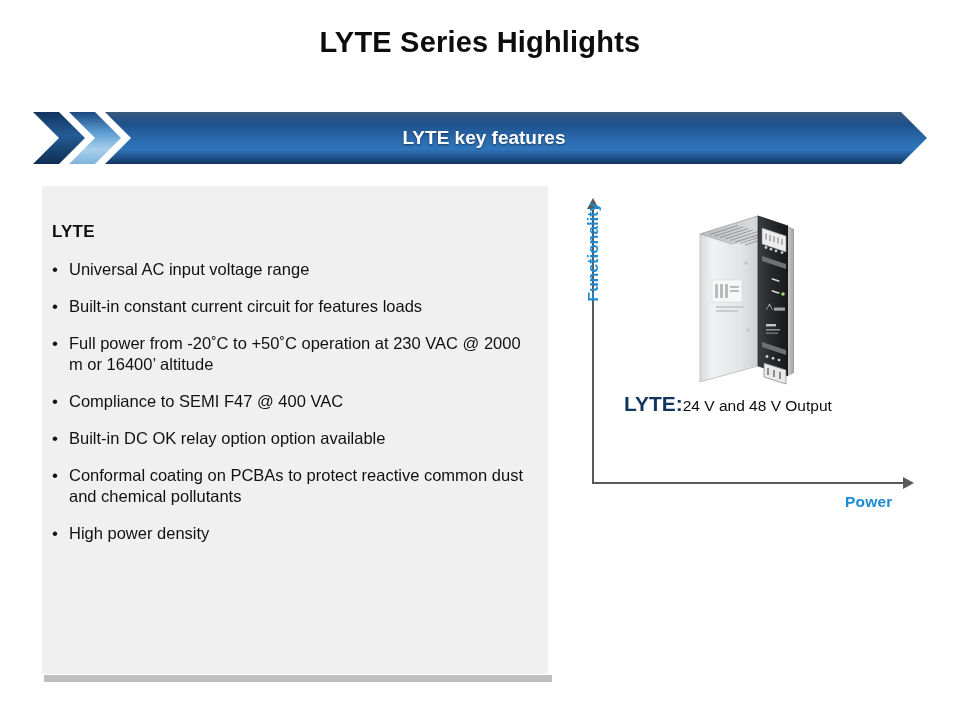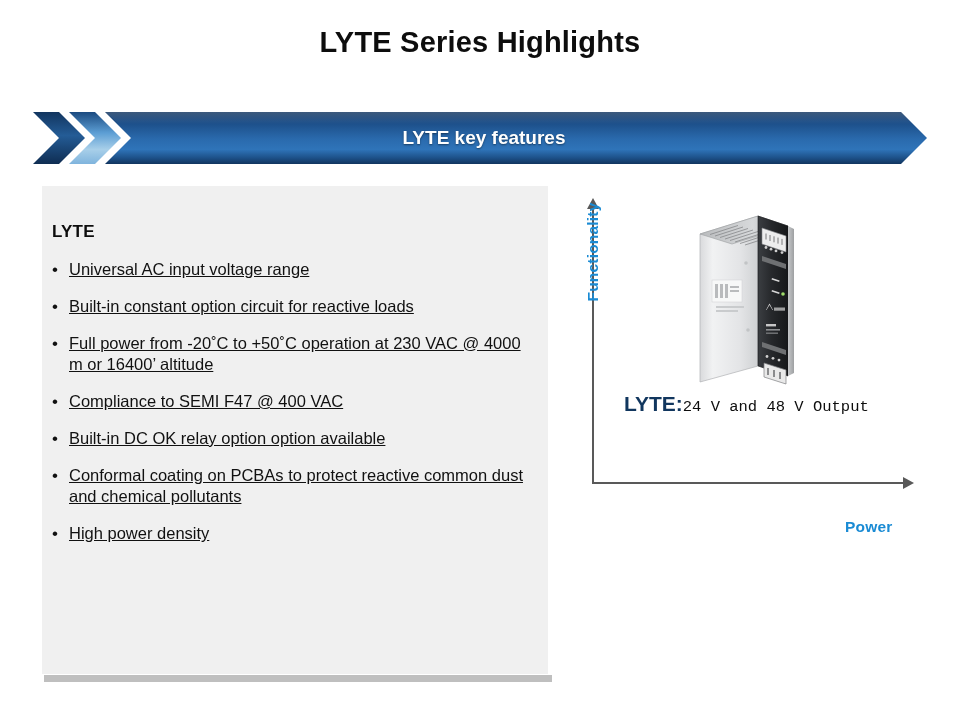--- a/index.html
+++ b/index.html
@@ -99,21 +99,20 @@
   .feature-bullet {
     flex: 0 0 auto;
     width: 17px;
     font-size: 17px;
     line-height: 1.28;
     color: #111111;
   }
   .feature-text {
     flex: 1 1 auto;
     max-width: 462px;
-    text-decoration: underline;
   }
 
   
   #positioning-chart {
     position: absolute;
     left: 560px;
     top: 186px;
     width: 390px;
     height: 340px;
   }
@@ -166,21 +165,20 @@
     letter-spacing: 0.2px;
   }
   #x-axis-label {
     position: absolute;
     left: 845px;
     top: 493px;
     font-size: 15.5px;
     font-weight: bold;
     color: #1a8bd4;
     letter-spacing: 0.2px;
-    margin-top: 25px;
   }
 
   
   #product-image {
     position: absolute;
     left: 686px;
     top: 206px;
     width: 130px;
     height: 190px;
   }
@@ -198,21 +196,20 @@
     white-space: nowrap;
   }
   #caption-series {
     font-weight: bold;
     color: #11365e;
     font-size: 21px;
   }
   #caption-desc {
     font-weight: normal;
     color: #0d0d0d;
-    font-family: Liberation Mono, monospace;
   }
 </style>
 </head>
 <body>
 
 <div id="slide-title">LYTE Series Highlights</div>
 
 <div id="banner">
   <svg viewBox="0 0 894 52" width="894" height="52">
     <defs>
@@ -257,25 +254,25 @@
 
 <div id="features-inner">
   <div id="features-heading">LYTE</div>
 
   <div class="feature-item">
     <span class="feature-bullet">•</span>
     <span class="feature-text">Universal AC input voltage range</span>
   </div>
   <div class="feature-item">
     <span class="feature-bullet">•</span>
-    <span class="feature-text">Built-in constant option circuit for reactive loads</span>
-  </div>
-  <div class="feature-item">
-    <span class="feature-bullet">•</span>
-    <span class="feature-text">Full power from -20˚C to +50˚C operation at 230 VAC @ 4000 m or 16400’ altitude</span>
+    <span class="feature-text">Built-in constant current circuit for features loads</span>
+  </div>
+  <div class="feature-item">
+    <span class="feature-bullet">•</span>
+    <span class="feature-text">Full power from -20˚C to +50˚C operation at 230 VAC @ 2000 m or 16400’ altitude</span>
   </div>
   <div class="feature-item">
     <span class="feature-bullet">•</span>
     <span class="feature-text">Compliance to SEMI F47 @ 400 VAC</span>
   </div>
   <div class="feature-item">
     <span class="feature-bullet">•</span>
     <span class="feature-text">Built-in DC OK relay option option available</span>
   </div>
   <div class="feature-item">

